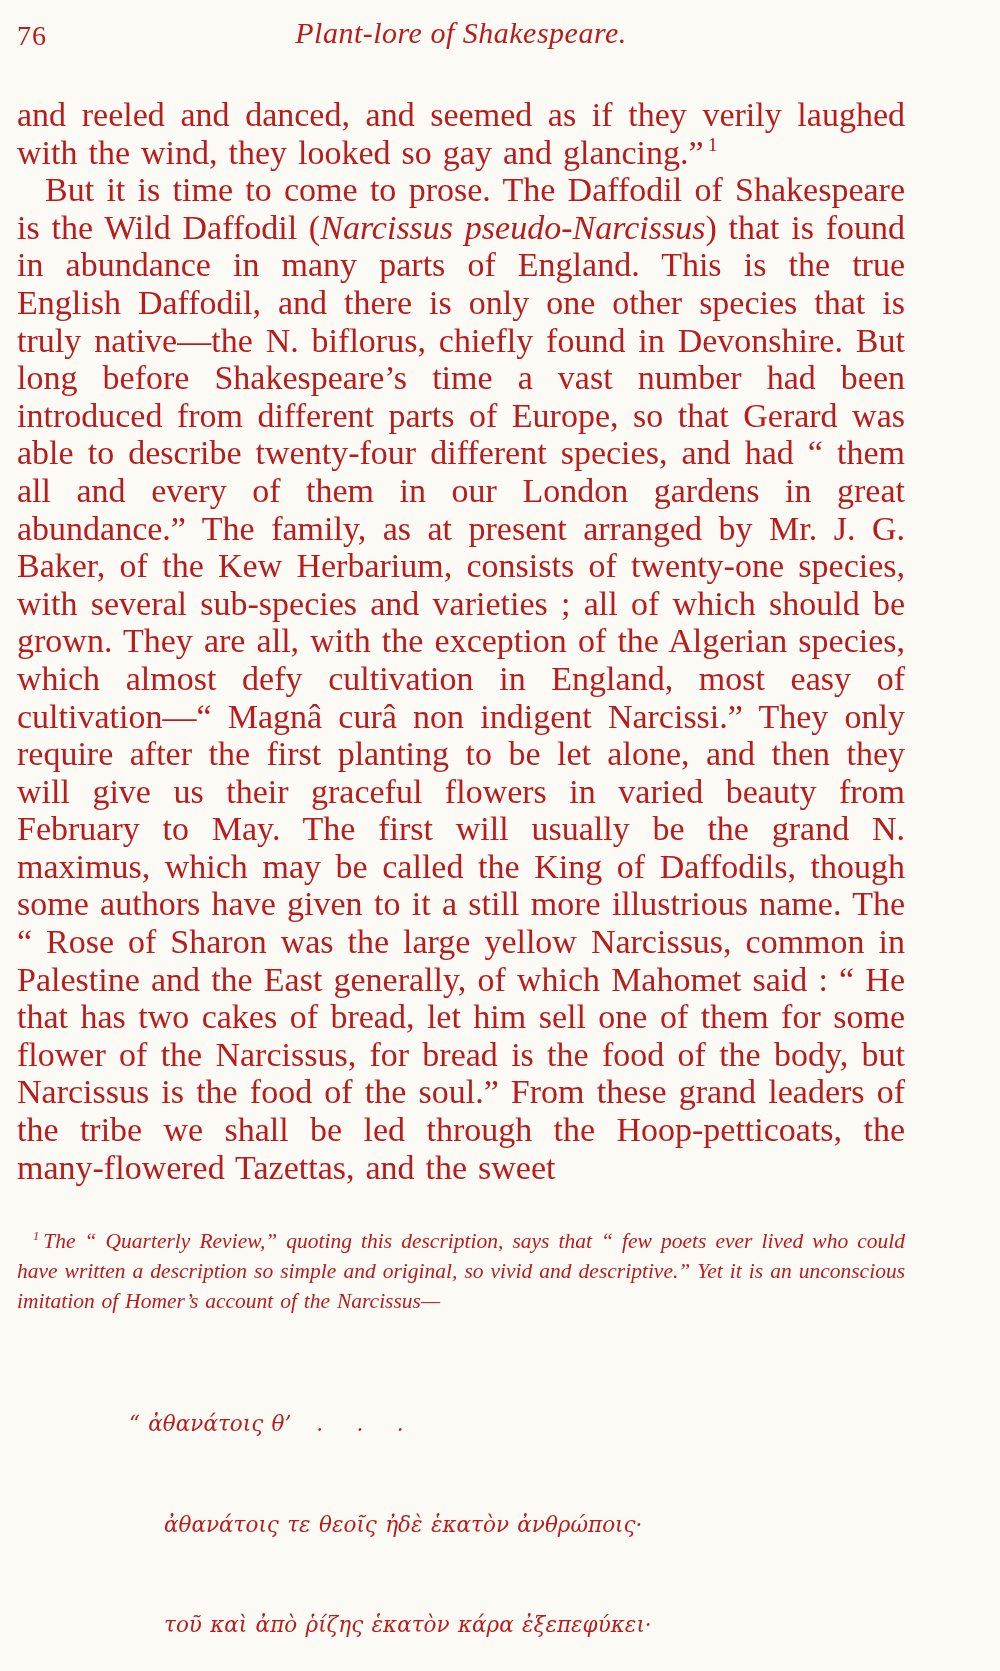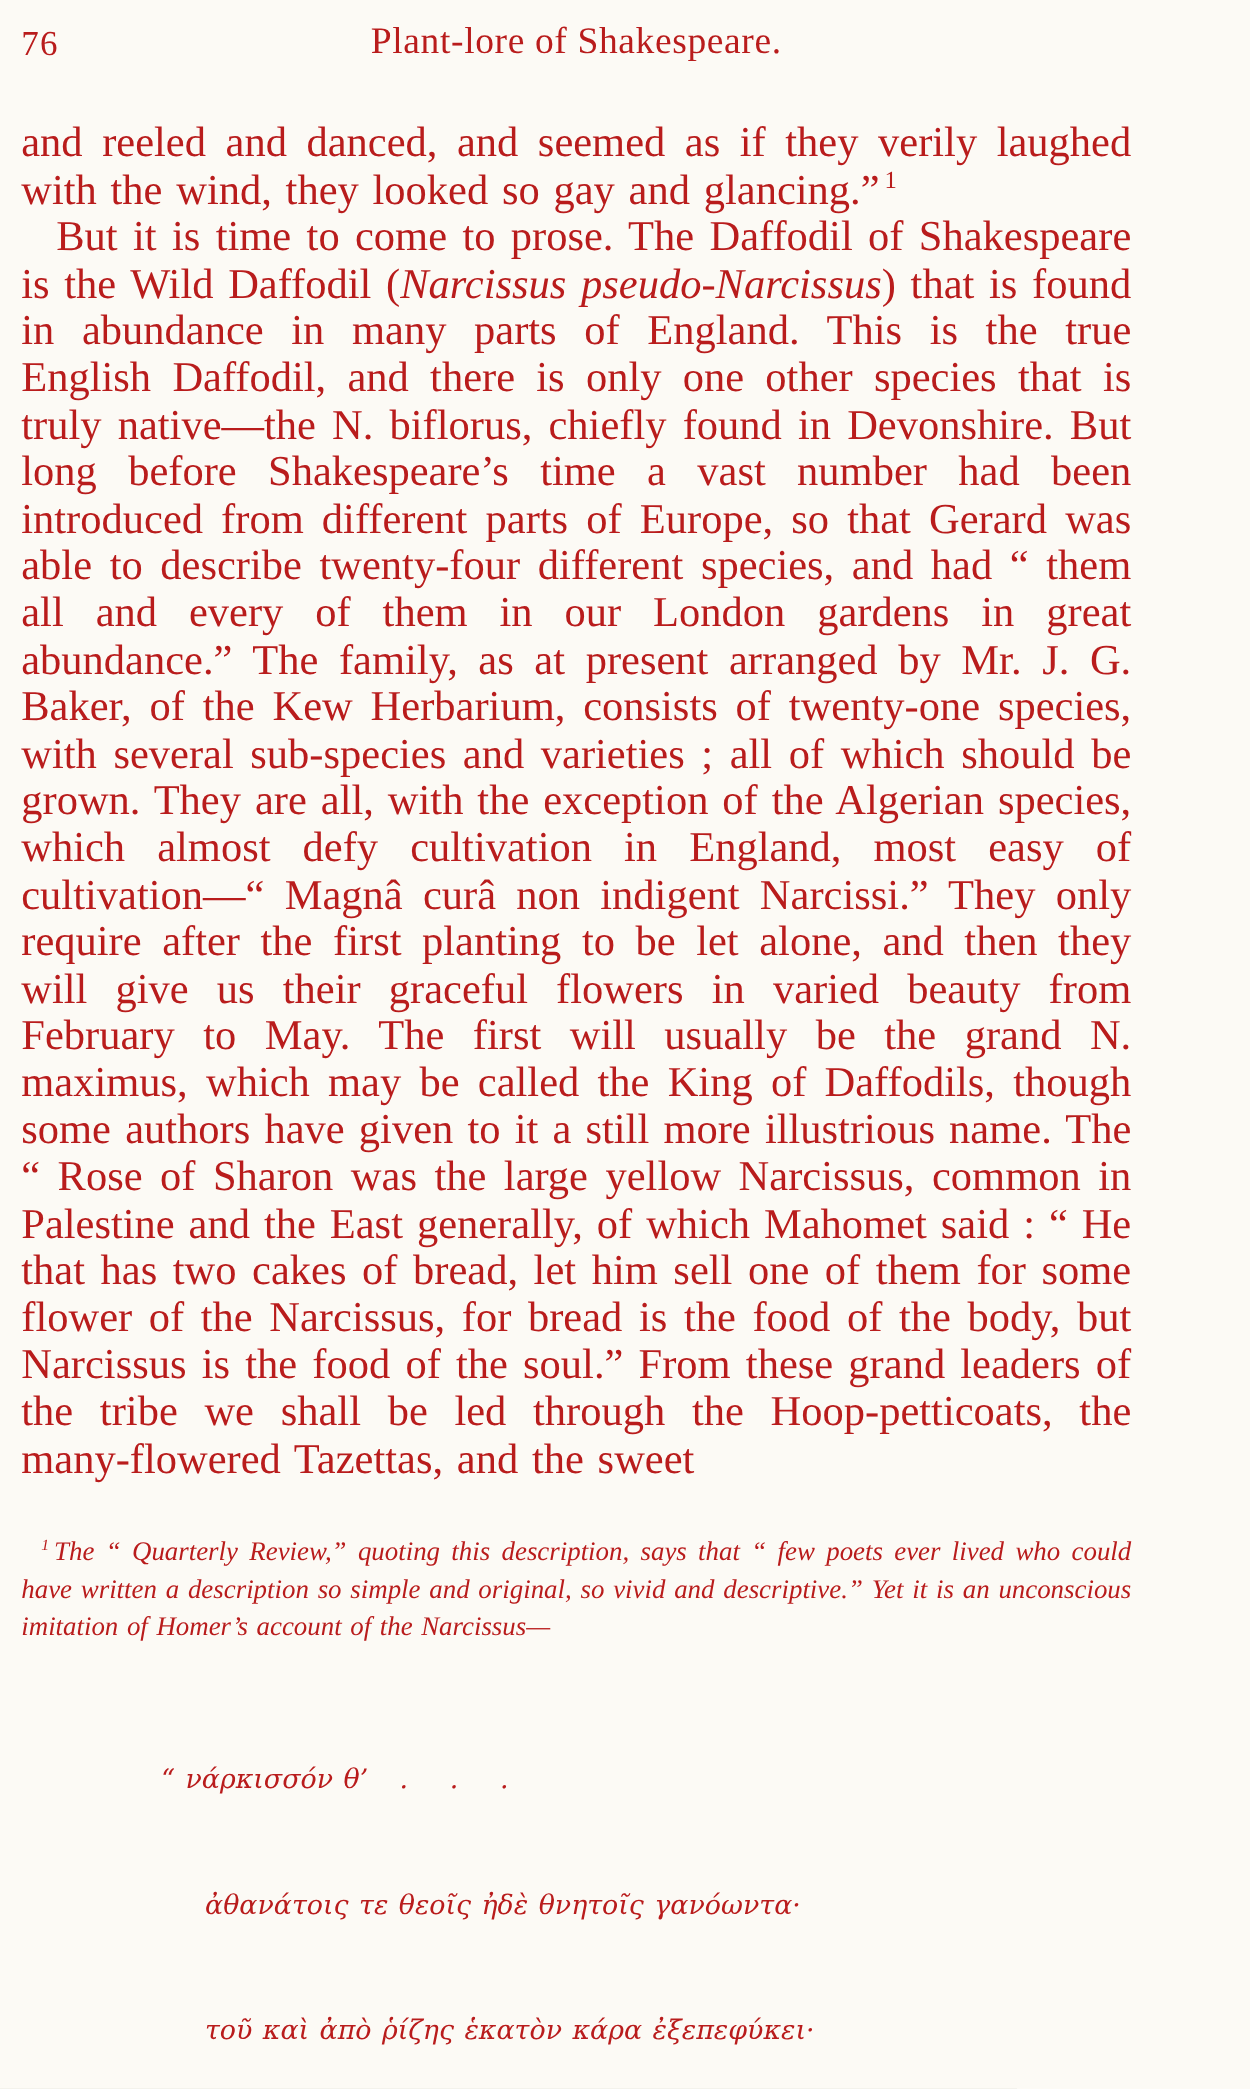--- a/index.html
+++ b/index.html
@@ -17,20 +17,21 @@
   }
   
   .running-header { position: relative; height: 54px; }
   .page-number {
     position: absolute; left: 0; top: 4px;
     font-size: 28px; letter-spacing: 1px;
   }
   .running-head {
     position: absolute; left: 0; right: 0; top: 0;
     text-align: center;
+    font-style: italic;
     font-size: 30px;
     letter-spacing: 0.5px;
   }
 
   
   .body-text {
     margin-top: 26px;
     font-size: 34px;
     line-height: 37.6px;
     text-align: justify;
@@ -82,22 +83,22 @@
     <p class="para"><span>and reeled and danced, and seemed as if they verily laughed with the wind, they looked so gay and glancing.”</span><sup class="fn-mark">1</sup></p>
 
     <p class="para indent"><span>But it is time to come to prose.  The Daffodil of Shakespeare is the Wild Daffodil (</span><em>Narcissus pseudo-Narcissus</em><span>) that is found in abundance in many parts of England.  This is the true English Daffodil, and there is only one other species that is truly native—the N. biflorus, chiefly found in Devonshire.  But long before Shakespeare’s time a vast number had been introduced from different parts of Europe, so that Gerard was able to describe twenty-four different species, and had “ them all and every of them in our London gardens in great abundance.”  The family, as at present arranged by Mr. J. G. Baker, of the Kew Herbarium, consists of twenty-one species, with several sub-species and varieties ; all of which should be grown.  They are all, with the exception of the Algerian species, which almost defy cultivation in England, most easy of cultivation—“ Magnâ curâ non indigent Narcissi.”  They only require after the first planting to be let alone, and then they will give us their graceful flowers in varied beauty from February to May.  The first will usually be the grand N. maximus, which may be called the King of Daffodils, though some authors have given to it a still more illustrious name.  The “ Rose of Sharon was the large yellow Narcissus, common in Palestine and the East generally, of which Mahomet said : “ He that has two cakes of bread, let him sell one of them for some flower of the Narcissus, for bread is the food of the body, but Narcissus is the food of the soul.”  From these grand leaders of the tribe we shall be led through the Hoop-petticoats, the many-flowered Tazettas, and the sweet</span></p>
 
   </div>
 
   <div class="footnote">
     <p><sup class="fn-mark">1</sup><span>The “ Quarterly Review,” quoting this description, says that “ few poets ever lived who could have written a description so simple and original, so vivid and descriptive.”  Yet it is an unconscious imitation of Homer’s account of the Narcissus—</span></p>
 
     <div class="greek">
-      <div class="greek-line first">“ νάρκισσόν θ’   .    .    .</div>
-      <div class="greek-line">ἀθανάτοις τε θεοῖς ἠδὲ θνητοῖς γανόωντα·</div>
+      <div class="greek-line first">“ ἀθανάτοις θ’   .    .    .</div>
+      <div class="greek-line">ἀθανάτοις τε θεοῖς ἠδὲ ἑκατὸν ἀνθρώποις·</div>
       <div class="greek-line">τοῦ καὶ ἀπὸ ῥίζης ἑκατὸν κάρα ἐξεπεφύκει·</div>
       <div class="greek-line">κηώδει τ’ ὀδμῇ πᾶς τ’ οὐρανὸς εὐρὺς ὕπερθεν,</div>
       
     </div>
 
   </div>
 
 </div>
 
 </body></html>

